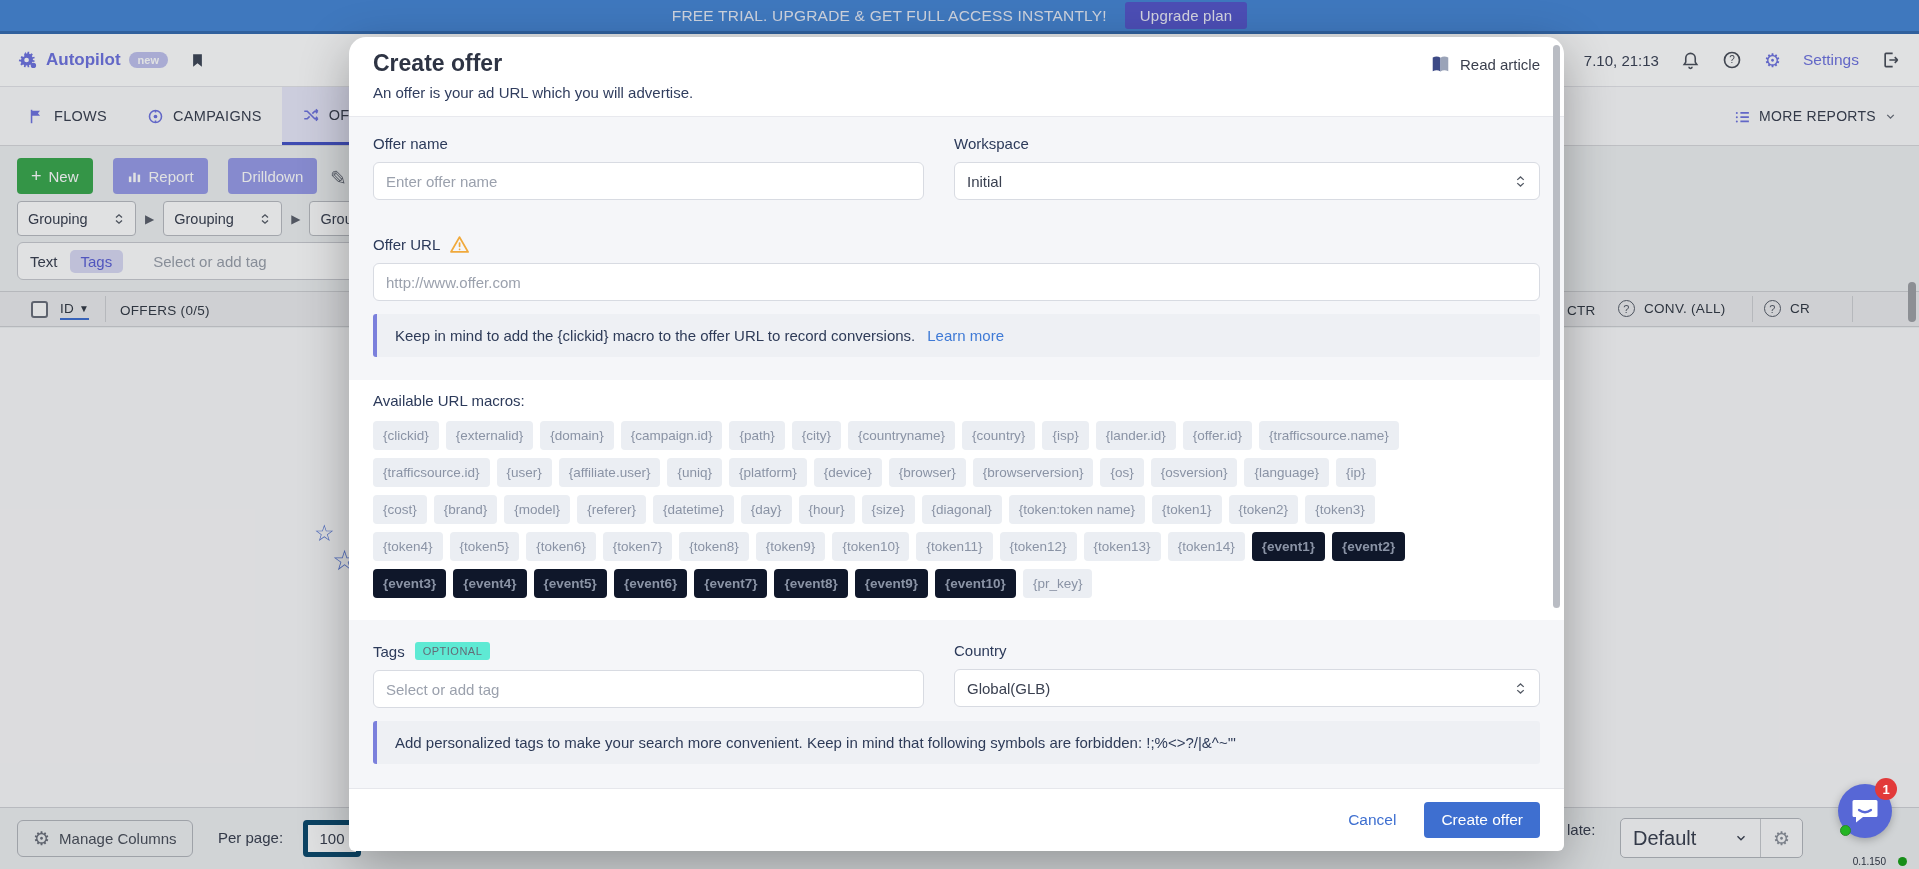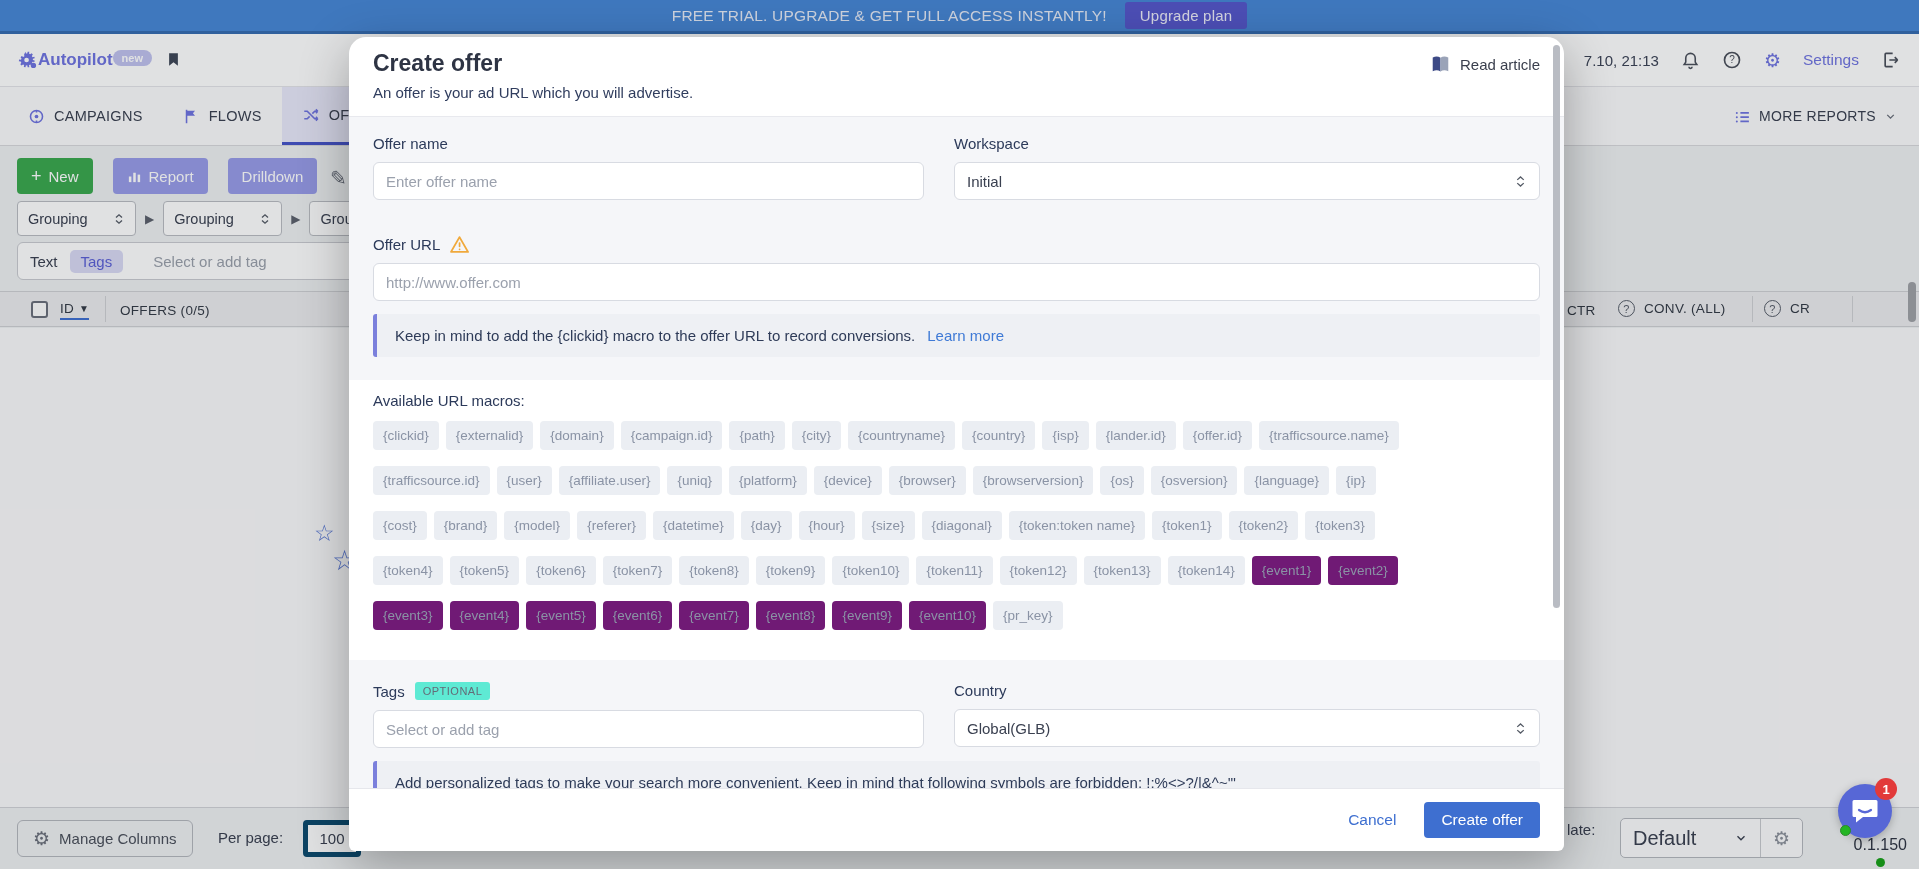--- a/index.html
+++ b/index.html
@@ -18,21 +18,21 @@
     background:#4787d6; border-bottom:3px solid #356bb0;
     display:flex; align-items:center; justify-content:center; gap:18px;
     color:#e9eefa; font-size:15.5px; letter-spacing:.2px;
   }
   .banner-btn { background:#5557cc; color:#efeffc; padding:5px 15px; border-radius:3px; font-size:15px; cursor:pointer; }
 
   .hdr {
     position:absolute; top:34px; left:0; right:0; height:52px; background:#fff;
     display:flex; align-items:center; padding:0 18px;
   }
-  .brand-wrap { display:flex; align-items:flex-start; }
+  .brand-wrap { display:flex; align-items:center; gap:8px; }
   .brand { color:#6f73e0; font-size:17px; font-weight:bold; }
   .badge-new { background:#c0c2ee; color:#fff; font-size:11px; font-weight:bold; padding:2px 9px; border-radius:9px; }
   .bookmark { margin-left:14px; color:#3f4757; }
   .hdr-right { margin-left:auto; display:flex; align-items:center; gap:22px; color:#3c4356; font-size:15px; }
   .hdr-ico { color:#4a4f5a; display:flex; align-items:center; }
   .purple { color:#6f73e0; }
   .gear-glyph { font-size:19px; line-height:1; }
 
   .tabbar {
     position:absolute; top:86px; left:0; right:0; height:60px; background:#fbfbfc;
@@ -96,21 +96,21 @@
   .btn-manage {
     position:absolute; left:17px; top:12px; height:37px; display:flex; align-items:center; gap:9px;
     border:1px solid #b4b7bd; border-radius:6px; padding:0 15px; color:#4a4f5a; font-size:15px; background:transparent; cursor:pointer;
   }
   .perpage-label { position:absolute; left:218px; top:21px; color:#3a4050; font-size:15px; }
   .perpage-box { position:absolute; left:303px; top:12px; width:58px; height:37px; background:#fff; border:5px solid #0c4a6e; border-radius:4px; display:flex; align-items:center; justify-content:center; color:#3a4050; font-size:15px; }
   .tpl-label { position:absolute; left:1567px; top:13px; color:#3a4050; font-size:15px; }
   .tpl-ctrl { position:absolute; left:1620px; top:10px; width:183px; height:40px; border:1px solid #b4b7bd; border-radius:5px; display:flex; align-items:center; background:#fbfbfc; }
   .tpl-val { flex:1; padding:0 12px; color:#3a4050; font-size:20px; display:flex; align-items:center; justify-content:space-between; cursor:pointer; }
   .tpl-gear { width:42px; height:100%; border-left:1px solid #c7c9ce; display:flex; align-items:center; justify-content:center; color:#8a8f99; font-size:19px; cursor:pointer; }
-  .version { position:absolute; right:12px; bottom:2px; font-size:16px; color:#2e3442; display:flex; align-items:center; gap:4px;flex-direction:column; }
+  .version { position:absolute; right:12px; bottom:2px; font-size:10px; color:#2e3442; display:flex; align-items:center; gap:12px; }
   .gdot { width:9px; height:9px; border-radius:50%; background:#18a018; display:inline-block; }
 
   
   .dim { position:absolute; inset:0; background:rgba(18,20,30,0.13); z-index:50; }
 
   
   .intercom { position:absolute; left:1838px; top:784px; width:54px; height:54px; border-radius:50%;
     background:#5767d6; z-index:120; display:flex; align-items:center; justify-content:center; cursor:pointer;
     box-shadow:0 2px 8px rgba(0,0,0,.25); }
   .ic-badge { position:absolute; top:-6px; right:-5px; width:22px; height:22px; border-radius:50%; background:#e23a3a; color:#fff;
@@ -147,23 +147,23 @@
   .sec-gap { margin-top:36px; }
   .warn-ico { display:flex; }
   .note {
     margin-top:13px; background:#eef0f4; border-left:4px solid #7b80dc; border-radius:3px;
     padding:13px 18px; font-size:15px; color:#2e3b58;
   }
   .learn-more { color:#3f7ad6; margin-left:12px; cursor:pointer; }
 
   .macros-band { margin:23px -24px 0; background:#fff; padding:12px 24px 14px; }
   .macros-title { font-size:15px; color:#2c3a5a; margin-bottom:12px; }
-  .chip-row { display:flex; gap:7px; margin-bottom:16px; }
+  .chip-row { display:flex; gap:7px; margin-bottom:8px; }
   .chip { background:#ebeef3; border-radius:4px; padding:7px 10px; font-size:13.5px; color:#8a93a5; white-space:nowrap; cursor:pointer; }
-  .chip.event { background:#701a75; }
+  .chip.event { background:#0f172a;font-weight:bold; }
 
   .tags-row { margin-top:22px; }
   .opt-badge { background:#5eead4; color:#646b77; font-size:11px; letter-spacing:.5px; padding:3px 8px; border-radius:3px; }
 
   .m-ftr { background:#fff; border-top:1px solid #e6e7ec; border-radius:0 0 6px 6px; padding:13px 24px;
     display:flex; justify-content:flex-end; align-items:center; gap:28px; }
   .btn-cancel { color:#3e6fd0; font-size:15.5px; background:none; border:none; cursor:pointer; font-family:"Liberation Sans",sans-serif; }
   .btn-create { background:#3e6fd0; color:#fff; font-size:15.5px; border:none; border-radius:4px; padding:9px 17px; cursor:pointer; font-family:"Liberation Sans",sans-serif; }
 
   .m-scroll { position:absolute; right:4px; top:8px; width:7px; height:563px; background:#b9bcc3; border-radius:4px; }
@@ -217,36 +217,36 @@
             <path d="M14 4H6a1 1 0 0 0-1 1v14a1 1 0 0 0 1 1h8"></path>
             <path d="M10 12h10M20 12l-3.5-3.5M20 12l-3.5 3.5"></path>
           </svg>
       </span>
     </div>
   </div>
 
   <div class="tabbar">
     <div class="tab">
       <span class="ticon">
+        <svg width="17" height="17" viewBox="0 0 24 24">
+            <path d="M5 2.5v19" stroke="currentColor" stroke-width="2.2"></path>
+            <path d="M5 4h12l-3 3.5 3 3.5H5z" fill="currentColor"></path>
+          </svg>
+      </span>
+      <span>FLOWS</span>
+    </div>
+    <div class="tab">
+      <span class="ticon">
         <svg width="17" height="17" viewBox="0 0 24 24" fill="none" stroke="currentColor" stroke-width="2.2">
             <circle cx="12" cy="12" r="8.5"></circle>
             <circle cx="12" cy="12" r="2.6" fill="currentColor" stroke="none"></circle>
             <path d="M12 3.5v3M12 17.5v3"></path>
           </svg>
       </span>
       <span>CAMPAIGNS</span>
-    </div>
-    <div class="tab">
-      <span class="ticon">
-        <svg width="17" height="17" viewBox="0 0 24 24">
-            <path d="M5 2.5v19" stroke="currentColor" stroke-width="2.2"></path>
-            <path d="M5 4h12l-3 3.5 3 3.5H5z" fill="currentColor"></path>
-          </svg>
-      </span>
-      <span>FLOWS</span>
     </div>
     <div class="tab active">
       <span class="ticon">
         <svg width="18" height="18" viewBox="0 0 24 24" fill="none" stroke="currentColor" stroke-width="2.2">
             <path d="M3 7h4l10 10h4M21 17l-2.5-2.5M21 17l-2.5 2.5M3 17h4l3.2-3.2M13.8 10.2 17 7h4M21 7l-2.5-2.5M21 7l-2.5 2.5"></path>
           </svg>
       </span>
       <span>OFFERS</span>
     </div>
     <div class="more-reports">

